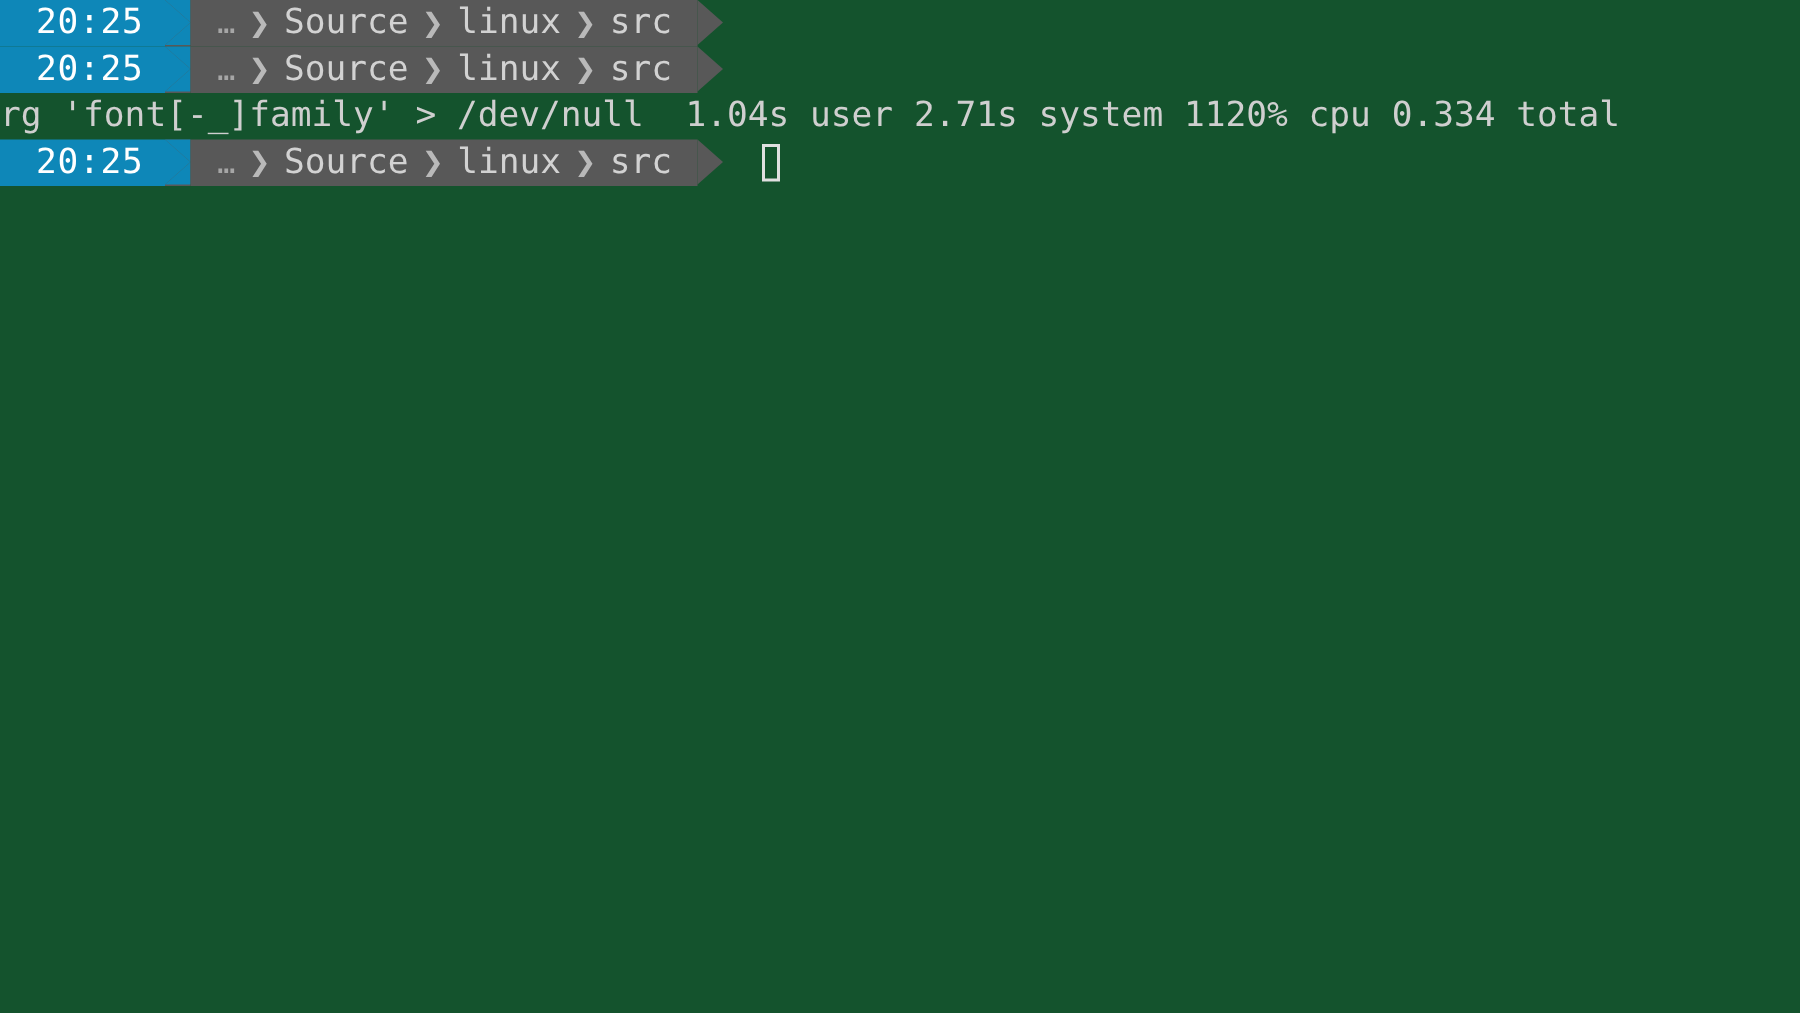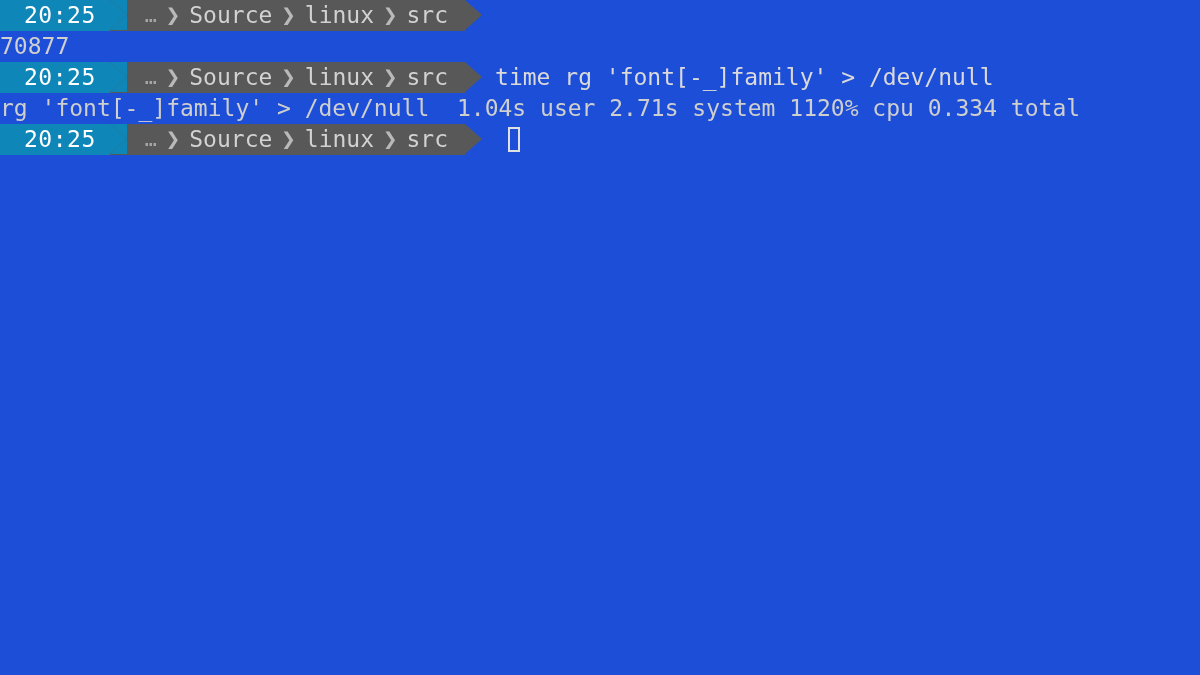--- a/index.html
+++ b/index.html
@@ -4,21 +4,21 @@
 <style>
   html, body {
     margin: 0;
     padding: 0;
     background: #1a1c1c;
   }
   #terminal {
     position: relative;
     width: 1200px;
     height: 675px;
-    background: #1d4ed8;
+    background: #14532d;
     overflow: hidden;
     font-family: "DejaVu Sans Mono", "Liberation Mono", monospace;
     font-size: 23px;
     line-height: 31px;
     -webkit-font-smoothing: antialiased;
   }
 
   .screen {
     position: absolute;
     top: 0; left: 0; right: 0; bottom: 0;
@@ -185,42 +185,38 @@
           <span class="crumb">Source</span>
           <span class="chev">❯</span>
           <span class="crumb">linux</span>
           <span class="chev">❯</span>
           <span class="crumb">src</span>
         </div>
         <div class="arrow-gray"></div>
       </div>
     </div>
 
-    <div class="row">
-      <div class="out">70877</div>
-    </div>
 
     <div class="row">
       <div class="prompt">
         <div class="seg seg-time">
           <span class="txt">20:25</span>
         </div>
         <div class="arrow-teal"></div>
         <div class="seg seg-path">
           <span class="crumb crumb-ellipsis">…</span>
           <span class="chev">❯</span>
           <span class="crumb">Source</span>
           <span class="chev">❯</span>
           <span class="crumb">linux</span>
           <span class="chev">❯</span>
           <span class="crumb">src</span>
         </div>
         <div class="arrow-gray"></div>
       </div>
-      <div class="cmd">time rg 'font[-_]family' &gt; /dev/null</div>
     </div>
 
     <div class="row">
       <div class="out">rg 'font[-_]family' &gt; /dev/null  1.04s user 2.71s system 1120% cpu 0.334 total</div>
     </div>
 
     <div class="row">
       <div class="prompt">
         <div class="seg seg-time">
           <span class="txt">20:25</span>

